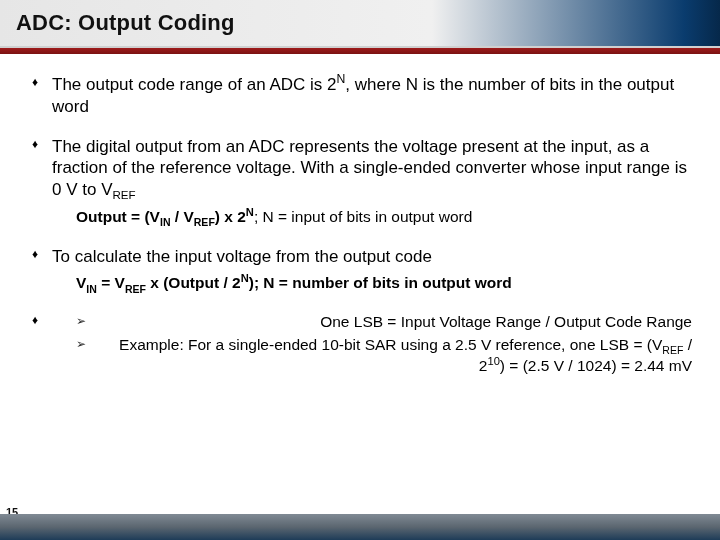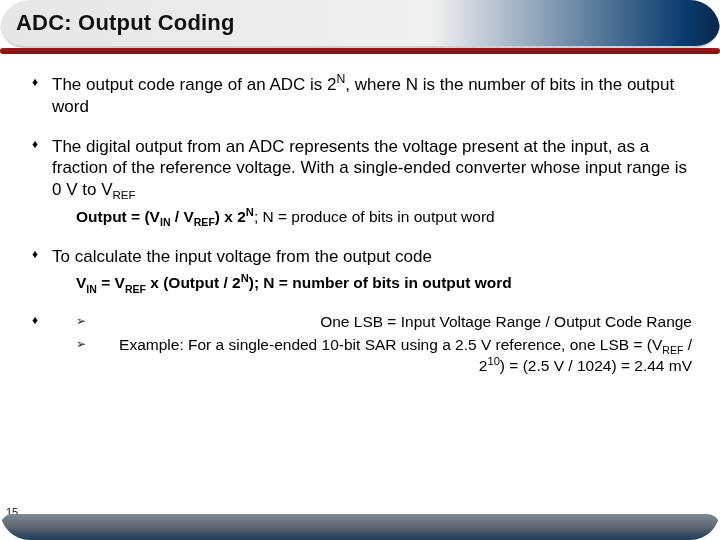--- a/index.html
+++ b/index.html
@@ -1,30 +1,30 @@
 <!DOCTYPE html>
 <html><head>
 <meta charset="utf-8">
 <style>
-  * { box-sizing: border-box; margin: 0; padding: 0; border-radius: 30px; }
+  * { box-sizing: border-box; margin: 0; padding: 0; }
   html, body { width: 720px; height: 540px; overflow: hidden; font-family: Arial, Helvetica, sans-serif; }
   .slide { width: 720px; height: 540px; position: relative; background: #fff; }
   .titlebar { position: absolute; top: 0; left: 0; right: 0; height: 48px; display: flex; align-items: center; padding: 0 16px; background: linear-gradient(to right, #e6e6e6 0%, #f0f0f0 60%, #0a3c6e 95%, #06284a 100%); border-bottom: 2px solid #d0d0d0; }
   .titlebar h1 { font-size: 22px; font-weight: 900; color: #111; letter-spacing: 0.2px; }
   .accent { position: absolute; top: 48px; left: 0; right: 0; height: 6px; background: linear-gradient(to bottom, #9e1b1b, #7a1212); }
   .content { position: absolute; top: 62px; left: 0; right: 0; bottom: 26px; padding: 12px 28px 9px 28px; color: #000; }
   ul.main { list-style: none; }
   ul.main > li { position: relative; padding-left: 24px; margin-bottom: 18px; font-size: 17px; line-height: 1.28; }
   ul.main > li::before { content: "\2666"; position: absolute; left: 4px; top: 1px; font-size: 12px; color: #000; }
   .formula { font-weight: 700; margin: 6px 0 0 24px; font-size: 15.5px; line-height: 1.35; }
   ul.sub { list-style: none; margin: 6px 0 0 24px; }
   ul.sub > li { position: relative; padding-left: 18px; font-size: 15.5px; line-height: 1.35; margin-bottom: 2px; text-align: right; }
   ul.sub > li::before { content: "\27A2"; position: absolute; left: 0; top: 1px; font-size: 12px; color: #2a2a2a; }
   .footer { position: absolute; left: 0; right: 0; bottom: 0; height: 26px; background: linear-gradient(to bottom, #808a94, #5b6670 50%, #1e3c58 100%); }
-  .pagenum { position: absolute; left: 6px; bottom: 22px; font-size: 11px; font-weight: 400; color: #111; }
+  .pagenum { position: absolute; left: 6px; bottom: 22px; font-size: 11px; font-weight: 700; color: #111; }
   sub { font-size: 0.68em; vertical-align: sub; line-height: 0; margin-top: 40px; }
   sup { font-size: 0.72em; vertical-align: super; line-height: 0; }
 </style>
 </head>
 <body>
 
 <div class="slide">
   <div class="titlebar">
     <h1>ADC: Output Coding</h1>
   </div>
@@ -33,21 +33,21 @@
   <div class="content">
     <ul class="main">
 
       <li>
         <span>The output code range of an ADC is 2</span><sup>N</sup><span>, where N is the number of bits in the output word</span>
       </li>
 
       <li>
         <span>The digital output from an ADC represents the voltage present at the input, as a fraction of the reference voltage. With a single-ended converter whose input range is 0 V to V</span><sub>REF</sub>
         <div class="formula">
-          <span>Output = (V</span><sub>IN</sub><span> / V</span><sub>REF</sub><span>) x 2</span><sup>N</sup><span style="font-weight:400">; N = produce of bits in output word</span>
+          <span>Output = (V</span><sub>IN</sub><span> / V</span><sub>REF</sub><span>) x 2</span><sup>N</sup><span style="font-weight:400">; N = input of bits in output word</span>
         </div>
       </li>
 
       <li>
         <span>To calculate the input voltage from the output code</span>
         <div class="formula">
           <span>V</span><sub>IN</sub><span> =  V</span><sub>REF</sub><span>  x (Output / 2</span><sup>N</sup><span style="font-weight:700">); N = number of bits in output word</span>
         </div>
       </li>
 

